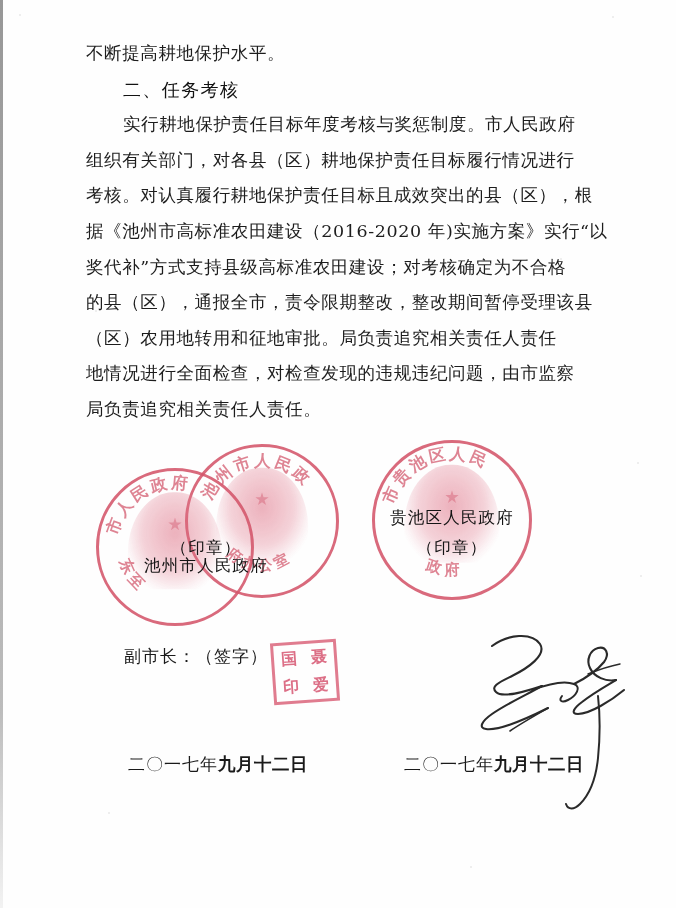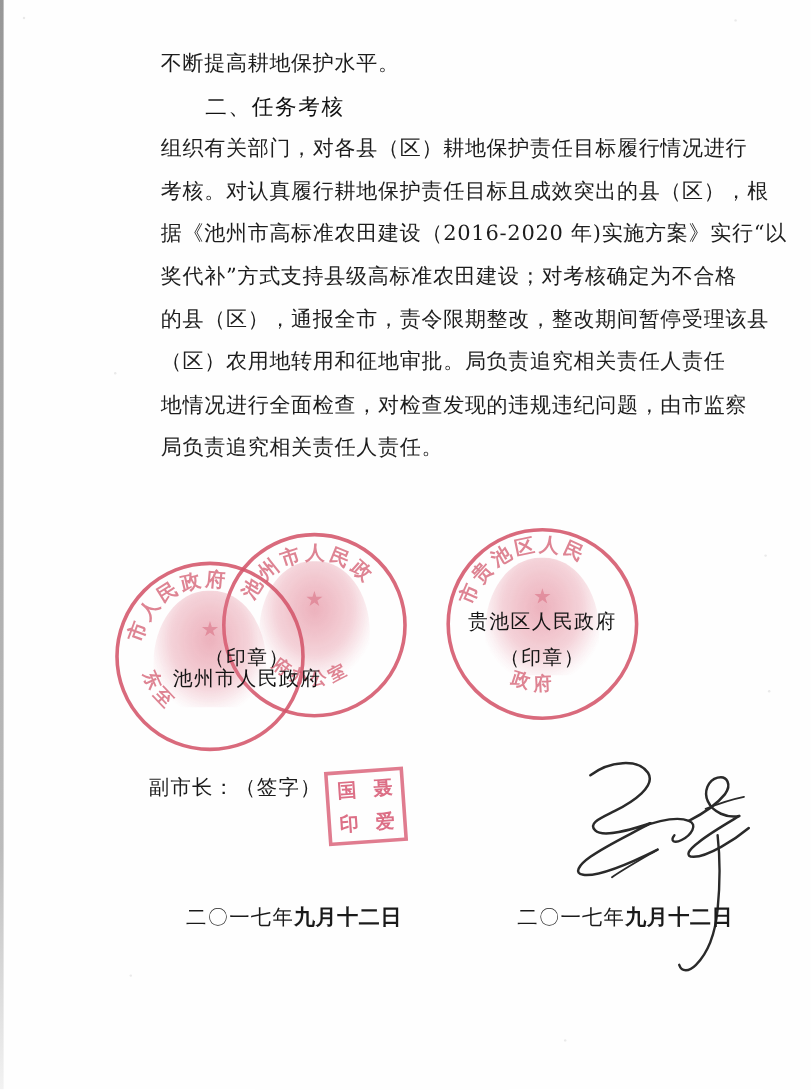--- a/index.html
+++ b/index.html
@@ -41,21 +41,20 @@
     border-radius: 50%;
     opacity: .5;
   }
 
   
   .body-text {
     position: absolute;
     left: 86px;
     top: 36px;
     width: 516px;
-    margin-left: 48px;
   }
 
   .line {
     font-size: 17.5px;
     line-height: 35.6px;
     color: #1d1d1d;
     letter-spacing: 0.6px;
     white-space: nowrap;
     text-align: justify;
   }
@@ -183,21 +182,20 @@
   }
   .signature-ink svg { display: block; overflow: visible; }
 
   
   .date-line {
     position: absolute;
     font-size: 17px;
     color: #1a1a1a;
     letter-spacing: 1px;
     white-space: nowrap;
-    margin-left: 27px;
   }
   .date-line .hand {
     font-family: "DejaVu Sans", "Liberation Sans", sans-serif;
     font-weight: bold;
     font-size: 17.5px;
     letter-spacing: 0.5px;
   }
 </style>
 </head>
 <body>
@@ -214,20 +212,21 @@
   <div class="speck" style="left:640px; top:575px; width:2px; height:2px;"></div>
   <div class="speck" style="left:108px; top:812px; width:2px; height:2px;"></div>
   <div class="speck" style="left:470px; top:866px; width:2px; height:2px;"></div>
 
   <div class="body-text">
 
     <div class="line">不断提高耕地保护水平。</div>
 
     <div class="line heading indent-2">二、任务考核</div>
 
+    <div class="line indent-2">实行耕地保护责任目标年度考核与奖惩制度。市人民政府</div>
     <div class="line">组织有关部门，对各县（区）耕地保护责任目标履行情况进行</div>
     <div class="line">考核。对认真履行耕地保护责任目标且成效突出的县（区），根</div>
     <div class="line">据《池州市高标准农田建设（2016-2020 年)实施方案》实行“以</div>
     <div class="line">奖代补”方式支持县级高标准农田建设；对考核确定为不合格</div>
     <div class="line">的县（区），通报全市，责令限期整改，整改期间暂停受理该县</div>
     <div class="line">（区）农用地转用和征地审批。局负责追究相关责任人责任</div>
     <div class="line">地情况进行全面检查，对检查发现的违规违纪问题，由市监察</div>
     <div class="line">局负责追究相关责任人责任。</div>
   </div>
 

